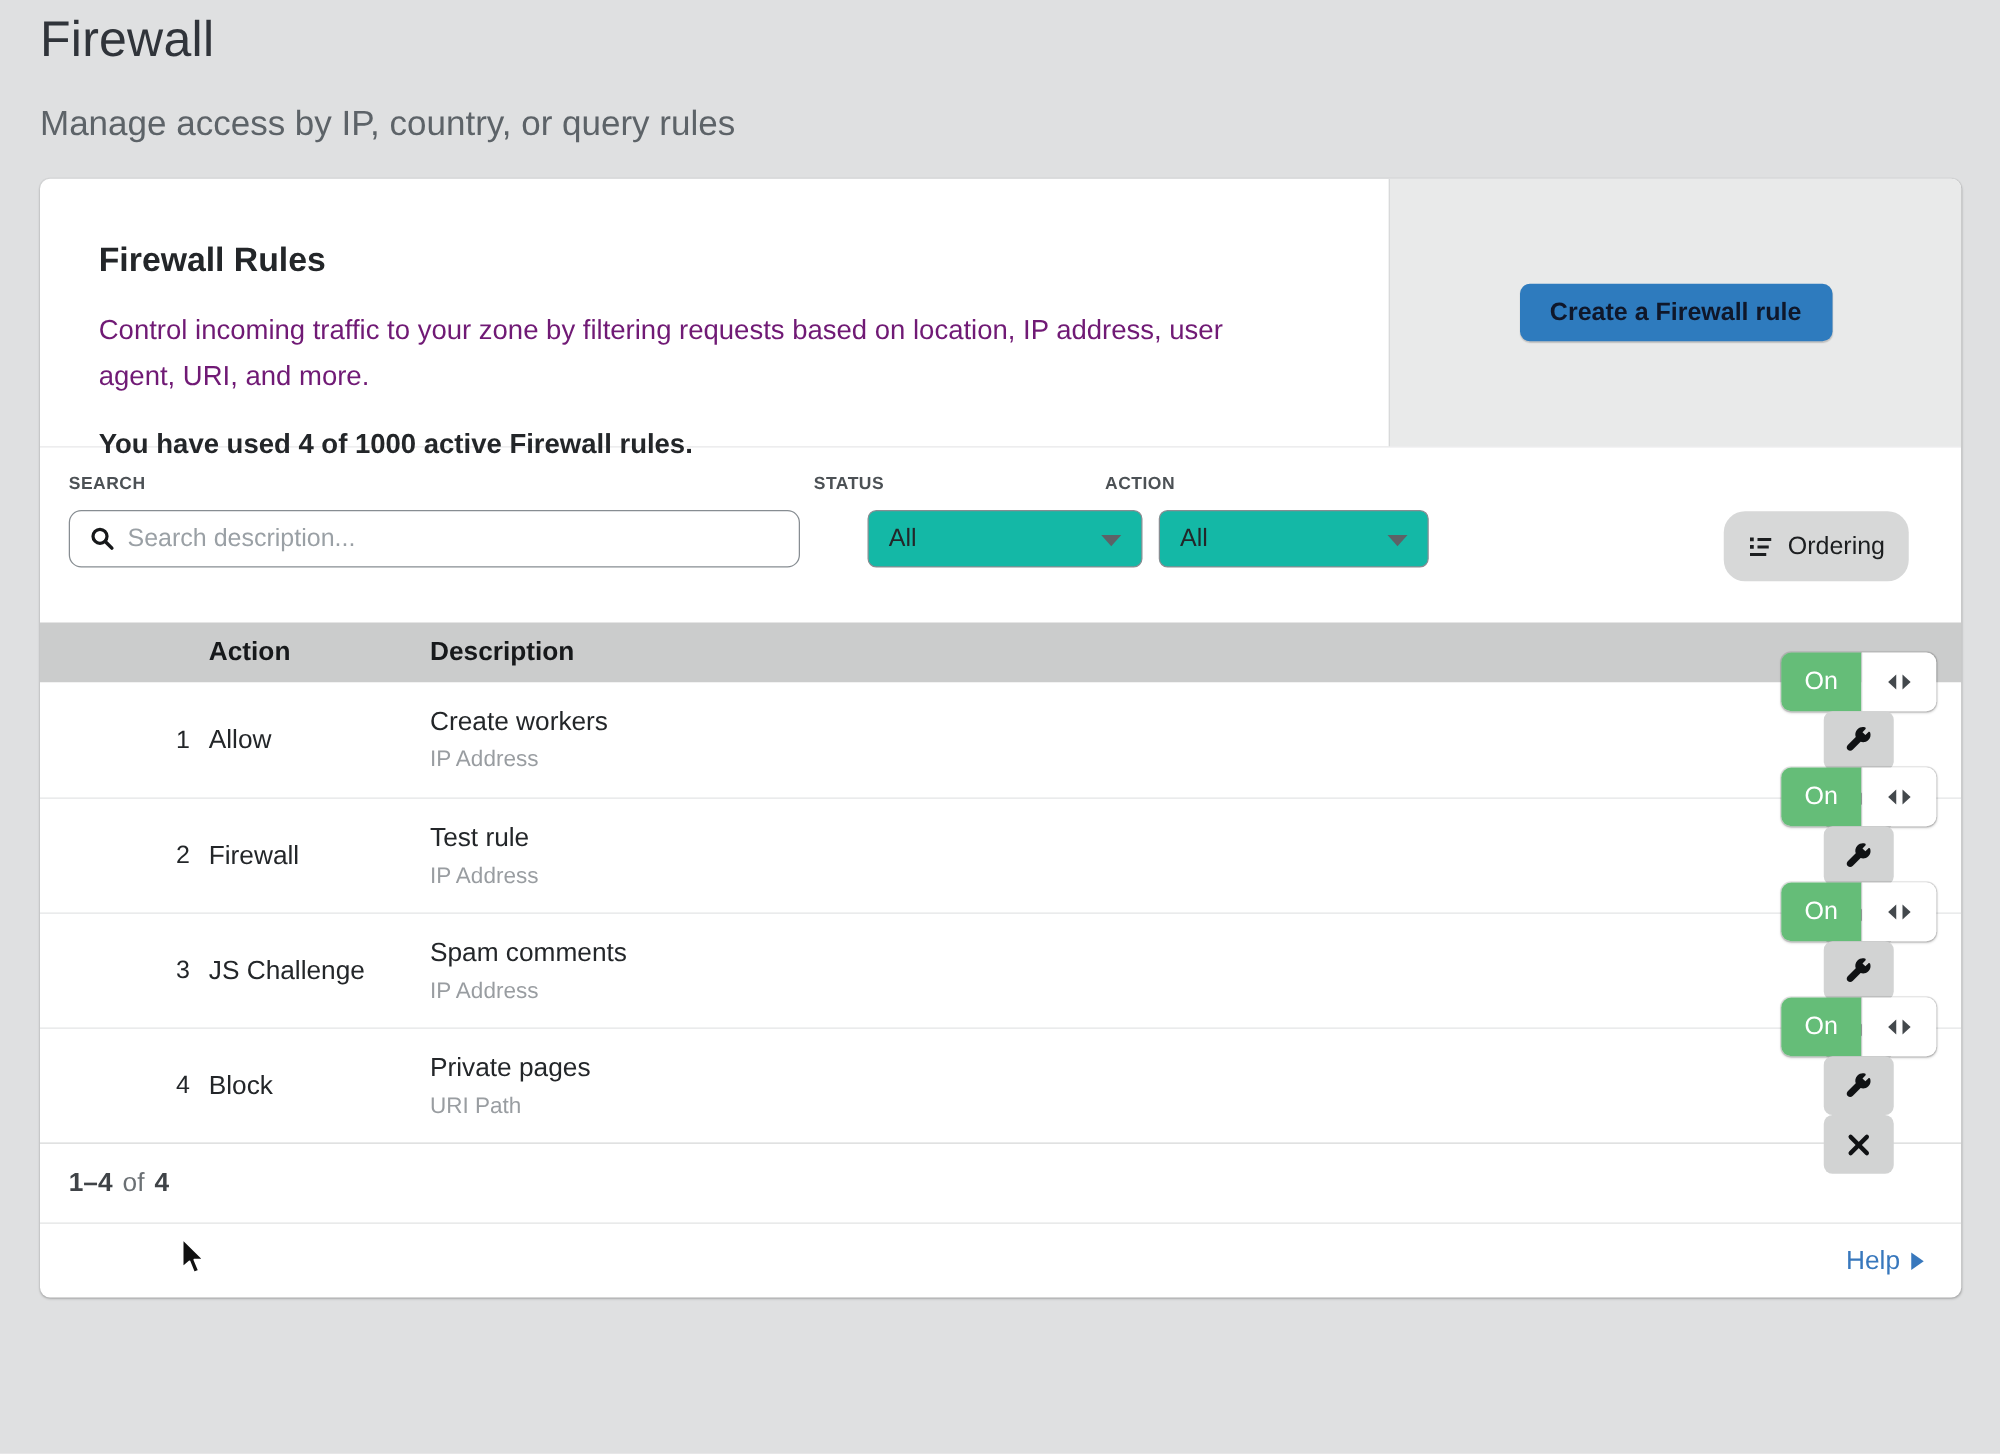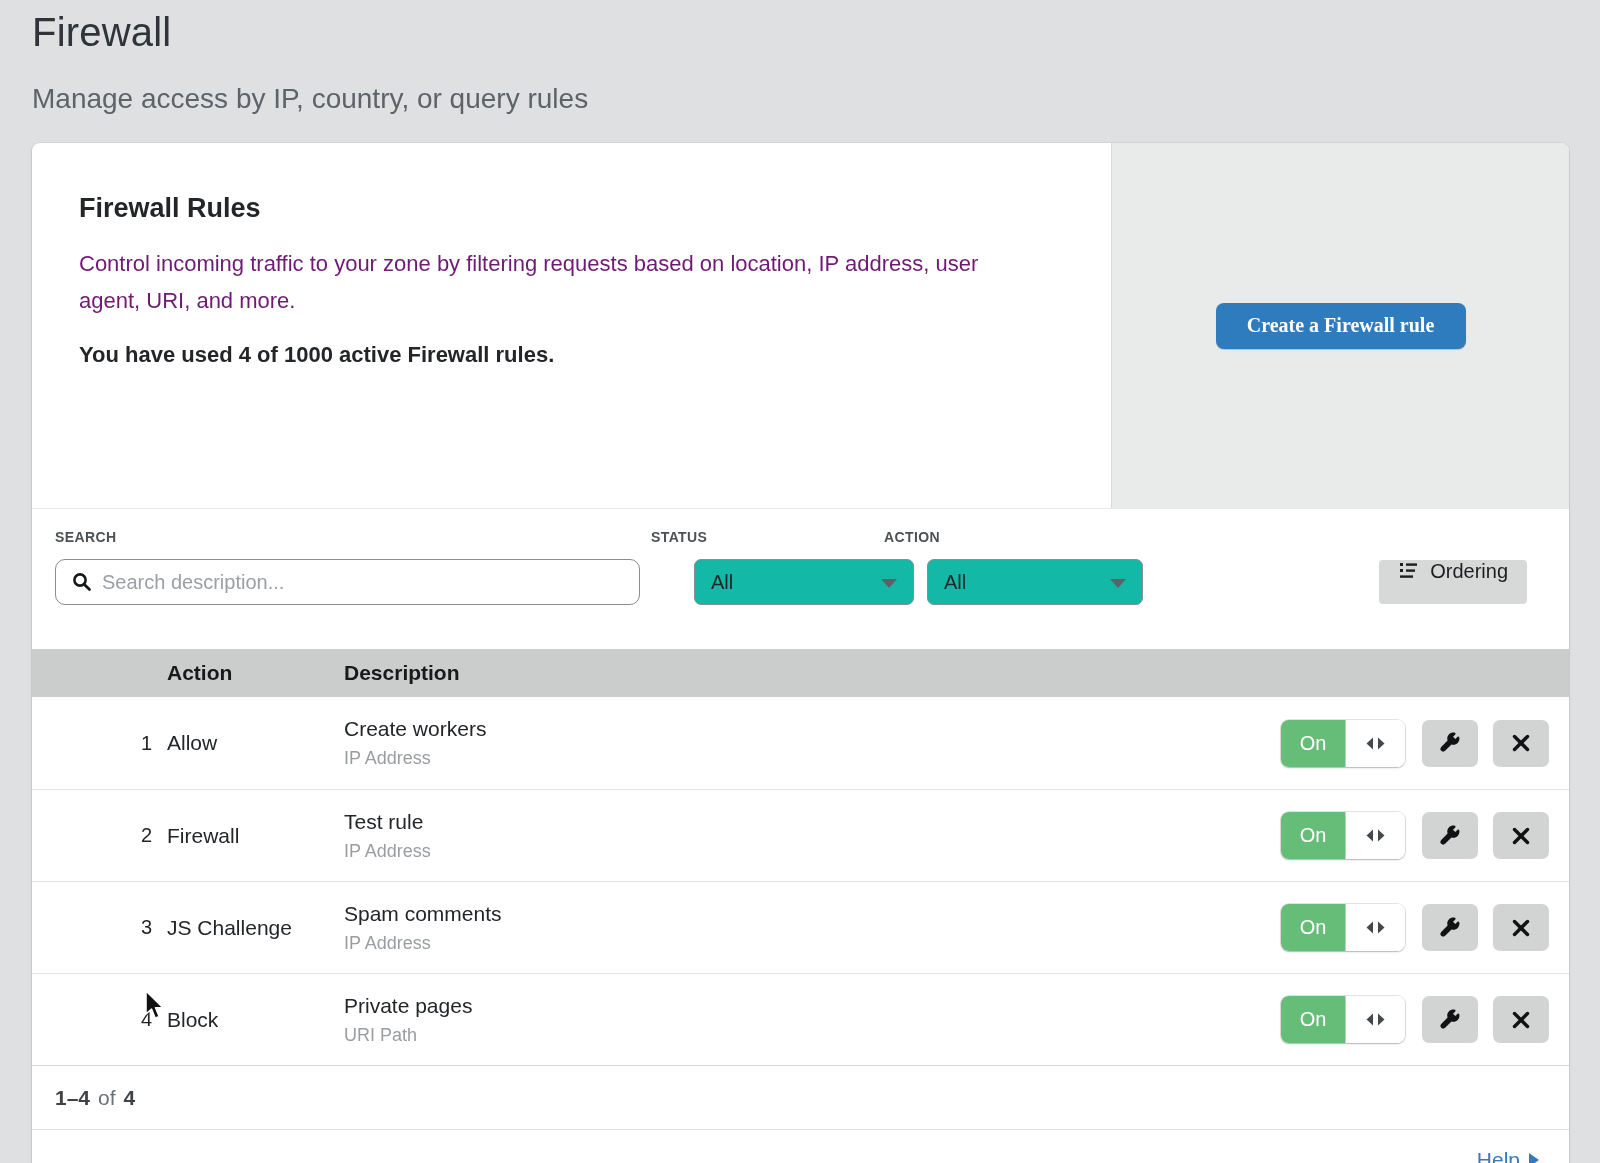--- a/index.html
+++ b/index.html
@@ -19,33 +19,33 @@
 
   
   .card {
     position:absolute; left:32px; top:143px; width:1537px;
     background:#ffffff; border-radius:8px;
     box-shadow:0 1px 2px rgba(0,0,0,.22), 0 0 0 1px rgba(0,0,0,.04);
     overflow:hidden;
   }
 
   
-  .top-section { display:flex; height:366px; border-bottom:1px solid #e7e8e9; }
+  .top-section { display:flex; height:215px; border-bottom:1px solid #e7e8e9; }
   .intro { flex:1; padding:50px 40px 0 47px; }
   .intro-heading { font-size:27px; font-weight:bold; color:#232629; }
   .intro-desc { margin-top:21px; font-size:22px; line-height:37px; color:#701a75; max-width:960px; }
   .intro-usage { margin-top:23px; font-size:22px; font-weight:bold; color:#232629; }
   .create-panel {
     flex:0 0 458px; background:#e9eaea; border-left:1px solid #d8d9da;
     display:flex; align-items:center; justify-content:center;
   }
   .create-btn {
     width:250px; height:46px; border:none; border-radius:8px;
-    background:#2e7bbe; color:#ffffff; font-size:20px; font-weight:bold;
-    font-family:Liberation Serif, serif; cursor:pointer;
+    background:#2e7bbe; color:#0f172a; font-size:20px; font-weight:bold;
+    font-family:Liberation Sans, sans-serif; cursor:pointer;
     box-shadow:0 1px 1px rgba(0,0,0,.18);
   }
 
   
   .filters { position:relative; height:140px; }
   .filter-label {
     position:absolute; top:20px; font-size:14px; font-weight:bold;
     color:#4c5155; letter-spacing:.4px;
   }
   .search-label { left:23px; }
@@ -65,44 +65,44 @@
     padding:0 16px; font-size:20px; color:#232629; cursor:pointer;margin-left:43px;
   }
   .select-status { left:619px; width:220px; }
   .select-action { left:852px; width:216px; }
   .caret {
     position:absolute; right:16px; top:19px; width:0; height:0;
     border-left:8px solid transparent; border-right:8px solid transparent;
     border-top:9px solid #5c6267;
   }
   .ordering-btn {
-    position:absolute; right:42px; top:51px; height:44px; padding:0 19px;
-    background:#d7d8d8; border:none; border-radius:4px; display:flex;
-    gap:11px; font-size:20px; color:#1c1e20;
+    position:absolute; right:42px; top:51px; height:56px; padding:0 19px;
+    background:#d7d8d8; border:none; border-radius:17px; display:flex;
+    align-items:center; gap:11px; font-size:20px; color:#1c1e20;
     font-family:inherit; cursor:pointer;
   }
 
   
   .thead {
     height:48px; background:#cbcccc; display:flex; align-items:center;
     font-size:21px; font-weight:bold; color:#17191b;
   }
   .cell-num { flex:0 0 120px; text-align:right; }
   .cell-action { flex:0 0 192px; padding-left:15px; }
   .cell-desc { flex:1; padding-left:0; }
   .thead .cell-desc { padding-left:0; }
   .row {
     height:92px; display:flex; align-items:center; background:#fff;
   }
   .row + .row { border-top:1px solid #e4e5e6; }
   .cell-num .num { font-size:20px; color:#232629; }
   .cell-action .action-name { font-size:21px; color:#232629; }
   .desc-primary { font-size:21px; color:#232629; }
   .desc-secondary { margin-top:7px; font-size:18px; color:#999da1; }
-  .row-controls { display:flex; align-items:center; margin-right:20px; }
+  .row-controls { display:flex; align-items:center; margin-right:20px;flex-direction:column; }
 
   .toggle {
     display:flex; height:47px; border-radius:8px; cursor:pointer;
     box-shadow:0 0 0 1px rgba(0,0,0,.10), 0 1px 2px rgba(0,0,0,.22);
   }
   .toggle-on {
     width:64px; background:#65bd78; color:#fff; font-size:20px;
     border-radius:8px 0 0 8px; display:flex; align-items:center; justify-content:center;
   }
   .toggle-knob {

